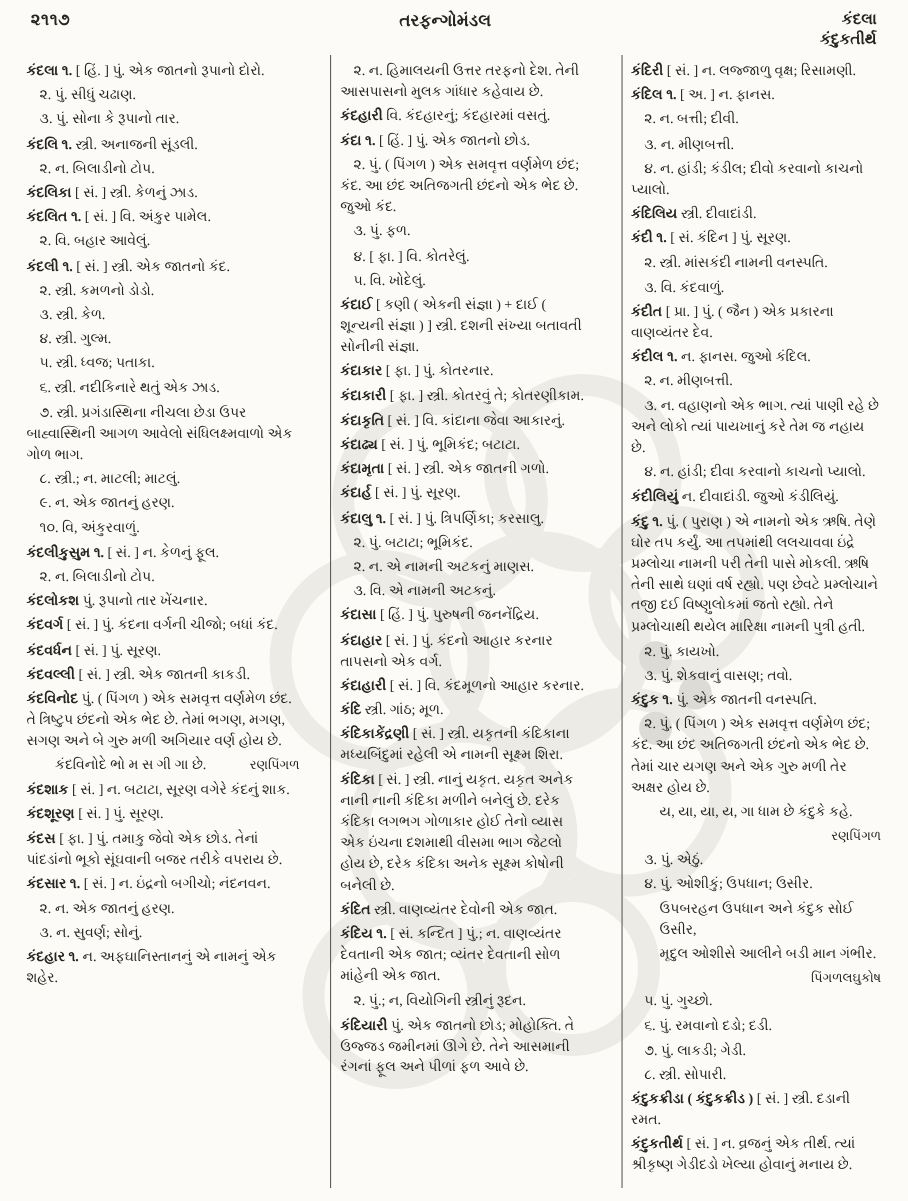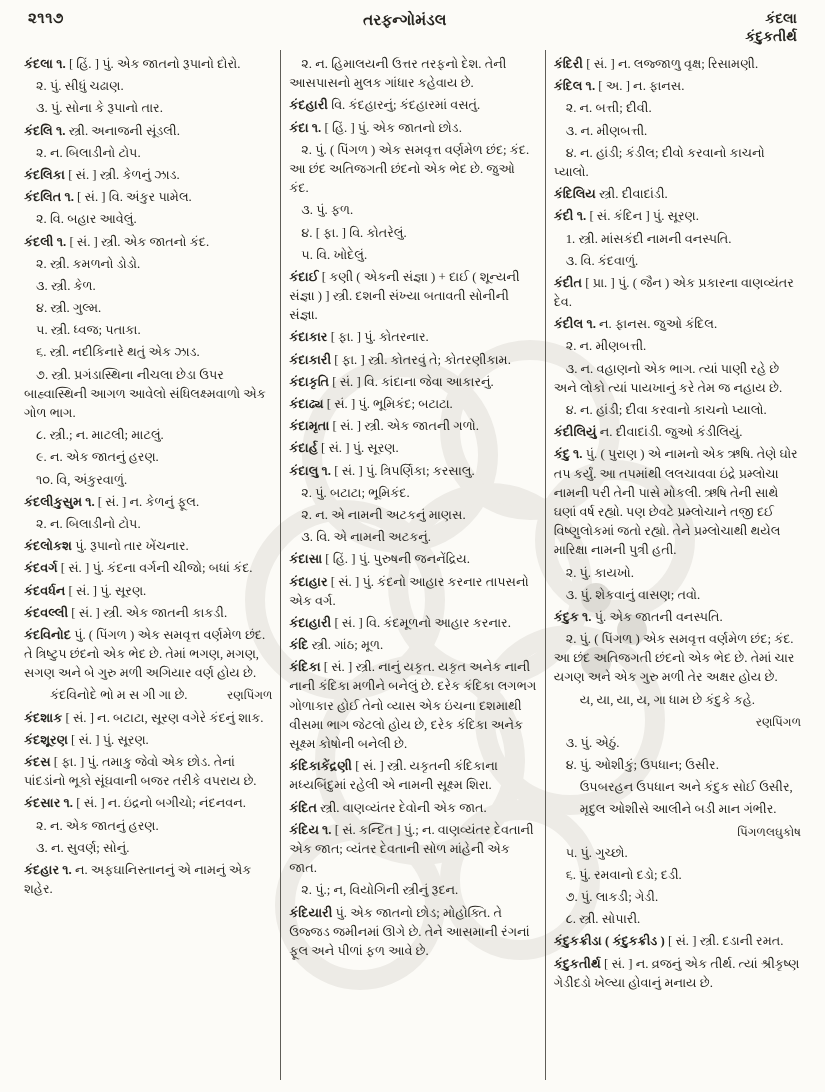--- a/index.html
+++ b/index.html
@@ -18,21 +18,21 @@
   
   .watermark{position:absolute;left:0;top:0;width:825px;height:1092px;pointer-events:none;z-index:0;}
   
   .header{position:relative;z-index:2;display:flex;justify-content:space-between;align-items:flex-start;height:44px;padding:4px 12px 0 12px;}
   .pageno{font-weight:bold;font-size:15px;letter-spacing:.5px;}
   .book-title{font-weight:bold;font-size:15.5px;margin-top:1px;}
   .guide{display:flex;flex-direction:column;align-items:flex-end;font-weight:bold;font-size:14px;line-height:1.25;}
   
   .cols{position:relative;z-index:2;display:grid;grid-template-columns:1fr 1fr 1fr;height:1030px;overflow:hidden;}
   .col{padding:2px 8px 0 8px;overflow:hidden;font-size:12.8px;line-height:1.5;}
-  .col + .col{border-left:1px solid var(--rule);}
+  .col + .col{border-left:1px solid var(--rule);margin-left:20px;}
   .p{margin:3px 0;}
   .p b{font-weight:bold;}
   .sense{text-indent:12px;}
   .verse{margin-left:26px;}
   .versecite{display:flex;justify-content:space-between;gap:6px;}
   .versecite .vtext{margin-left:26px;}
   .cite{text-align:right;font-size:12px;}
   .cite-inline{font-size:12px;white-space:nowrap;}
 </style>
 </head>
@@ -123,36 +123,36 @@
         <div class="p entry"><b>કંદામૃતા </b>[ સં. ] સ્ત્રી. એક જાતની ગળો.</div>
         <div class="p entry"><b>કંદાર્હ </b>[ સં. ] પું. સૂરણ.</div>
         <div class="p entry"><b>કંદાલુ ૧. </b>[ સં. ] પું. ત્રિપર્ણિકા; કરસાલુ.</div>
         <div class="p sense">૨. પું. બટાટા; ભૂમિકંદ.</div>
         <div class="p sense">૨. ન. એ નામની અટકનું માણસ.</div>
         <div class="p sense">૩. વિ. એ નામની અટકનું.</div>
         <div class="p entry"><b>કંદાસા </b>[ હિં. ] પું. પુરુષની જનનેંદ્રિય.</div>
         <div class="p entry"><b>કંદાહાર </b>[ સં. ] પું. કંદનો આહાર કરનાર તાપસનો એક વર્ગ.</div>
         <div class="p entry"><b>કંદાહારી </b>[ સં. ] વિ. કંદમૂળનો આહાર કરનાર.</div>
         <div class="p entry"><b>કંદિ </b>સ્ત્રી. ગાંઠ; મૂળ.</div>
+        <div class="p entry"><b>કંદિકાકેંદ્રણી </b>[ સં. ] સ્ત્રી. યકૃતની કંદિકાના મધ્યબિંદુમાં રહેલી એ નામની સૂક્ષ્મ શિરા.</div>
         <div class="p entry"><b>કંદિકા </b>[ સં. ] સ્ત્રી. નાનું યકૃત. યકૃત અનેક નાની નાની કંદિકા મળીને બનેલું છે. દરેક કંદિકા લગભગ ગોળાકાર હોઈ તેનો વ્યાસ એક ઇંચના દશમાથી વીસમા ભાગ જેટલો હોય છે, દરેક કંદિકા અનેક સૂક્ષ્મ કોષોની બનેલી છે.</div>
-        <div class="p entry"><b>કંદિકાકેંદ્રણી </b>[ સં. ] સ્ત્રી. યકૃતની કંદિકાના મધ્યબિંદુમાં રહેલી એ નામની સૂક્ષ્મ શિરા.</div>
         <div class="p entry"><b>કંદિત </b>સ્ત્રી. વાણવ્યંતર દેવોની એક જાત.</div>
         <div class="p entry"><b>કંદિય ૧. </b>[ સં. કન્દિત ] પું.; ન. વાણવ્યંતર દેવતાની એક જાત; વ્યંતર દેવતાની સોળ માંહેની એક જાત.</div>
         <div class="p sense">૨. પું.; ન, વિયોગિની સ્ત્રીનું રૂદન.</div>
         <div class="p entry"><b>કંદિયારી </b>પું. એક જાતનો છોડ; મોહોક્તિ. તે ઉજ્જડ જમીનમાં ઊગે છે. તેને આસમાની રંગનાં ફૂલ અને પીળાં ફળ આવે છે.</div>
       </div>
     <div class="col">
         <div class="p entry"><b>કંદિરી </b>[ સં. ] ન. લજ્જાળુ વૃક્ષ; રિસામણી.</div>
         <div class="p entry"><b>કંદિલ ૧. </b>[ અ. ] ન. ફાનસ.</div>
         <div class="p sense">૨. ન. બત્તી; દીવી.</div>
         <div class="p sense">૩. ન. મીણબત્તી.</div>
         <div class="p sense">૪. ન. હાંડી; કંડીલ; દીવો કરવાનો કાચનો પ્યાલો.</div>
         <div class="p entry"><b>કંદિલિય </b>સ્ત્રી. દીવાદાંડી.</div>
         <div class="p entry"><b>કંદી ૧. </b>[ સં. કંદિન ] પું. સૂરણ.</div>
-        <div class="p sense">1. સ્ત્રી. માંસકંદી નામની વનસ્પતિ.</div>
+        <div class="p sense">૨. સ્ત્રી. માંસકંદી નામની વનસ્પતિ.</div>
         <div class="p sense">૩. વિ. કંદવાળું.</div>
         <div class="p entry"><b>કંદીત </b>[ પ્રા. ] પું. ( જૈન ) એક પ્રકારના વાણવ્યંતર દેવ.</div>
         <div class="p entry"><b>કંદીલ ૧. </b>ન. ફાનસ. જુઓ કંદિલ.</div>
         <div class="p sense">૨. ન. મીણબત્તી.</div>
         <div class="p sense">૩. ન. વહાણનો એક ભાગ. ત્યાં પાણી રહે છે અને લોકો ત્યાં પાયખાનું કરે તેમ જ નહાય છે.</div>
         <div class="p sense">૪. ન. હાંડી; દીવા કરવાનો કાચનો પ્યાલો.</div>
         <div class="p entry"><b>કંદીલિયું </b>ન. દીવાદાંડી. જુઓ કંડીલિયું.</div>
         <div class="p entry"><b>કંદુ ૧. </b>પું. ( પુરાણ ) એ નામનો એક ઋષિ. તેણે ઘોર તપ કર્યું. આ તપમાંથી લલચાવવા ઇંદ્રે પ્રમ્લોચા નામની પરી તેની પાસે મોકલી. ઋષિ તેની સાથે ઘણાં વર્ષ રહ્યો. પણ છેવટે પ્રમ્લોચાને તજી દઈ વિષ્ણુલોકમાં જતો રહ્યો. તેને પ્રમ્લોચાથી થયેલ મારિક્ષા નામની પુત્રી હતી.</div>
         <div class="p sense">૨. પું. કાયખો.</div>
         <div class="p sense">૩. પું. શેકવાનું વાસણ; તવો.</div>

